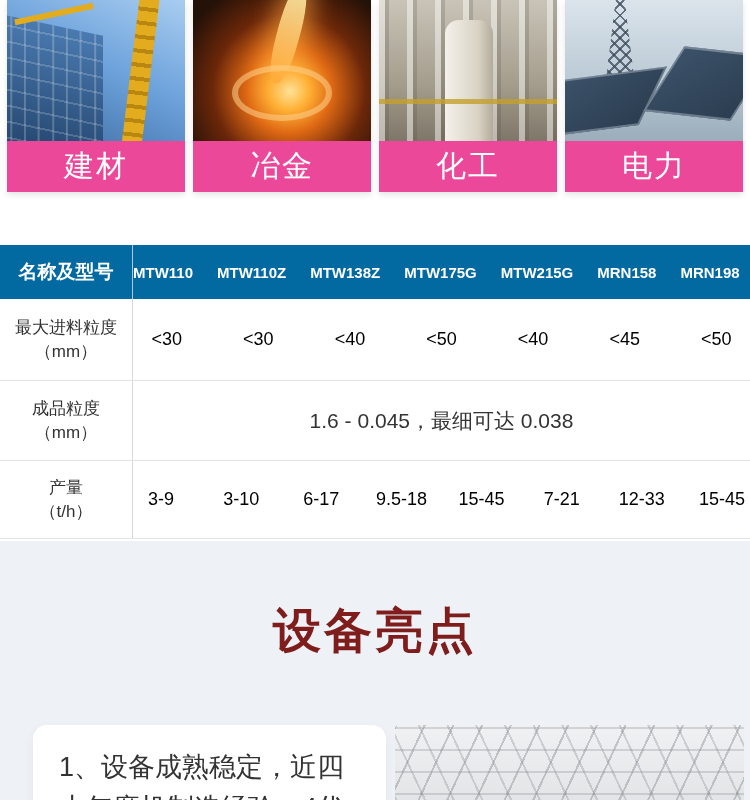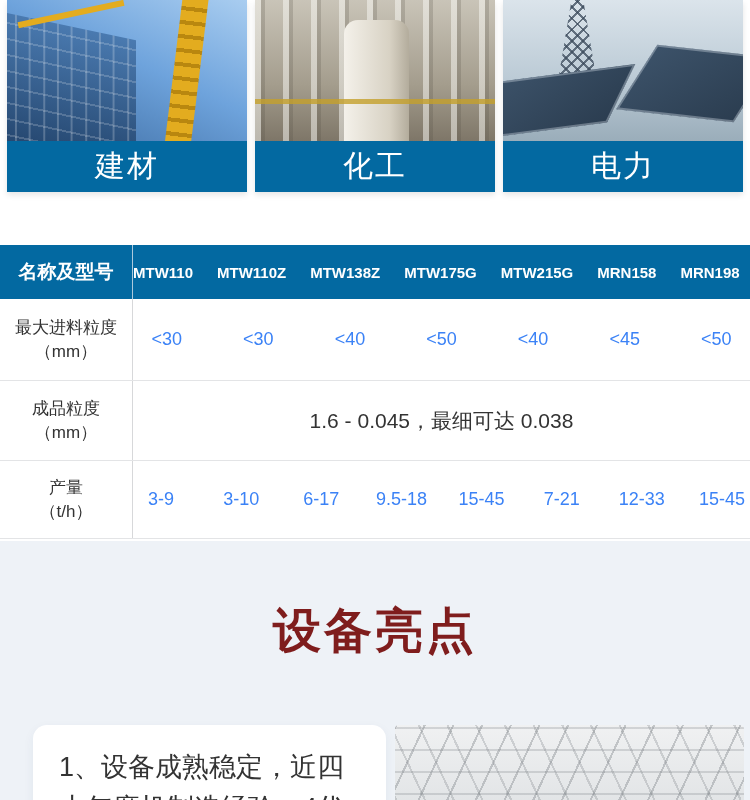--- a/index.html
+++ b/index.html
@@ -8,21 +8,21 @@
     height:800px; overflow:hidden; background:#ffffff;
     font-family:"Liberation Sans","DejaVu Sans",sans-serif; color:#333;
   }
   .page { width:750px; height:800px; overflow:hidden; display:flex; flex-direction:column; }
 
   
   .industries { display:flex; gap:8px; padding:0 7px; }
   .ind-card { flex:1; display:flex; flex-direction:column; box-shadow:0 3px 6px rgba(0,0,0,.10); cursor:pointer; }
   .ind-img { height:141px; position:relative; overflow:hidden; }
   .ind-cap {
-    height:51px; background:#0369a1; color:#fff; font-size:30px; letter-spacing:2px;
+    height:51px; background:#ec4899; color:#fff; font-size:30px; letter-spacing:2px;
     display:flex; align-items:center; justify-content:center;
   }
 
   
   .art-construction { background:linear-gradient(205deg,#a9cdf0 0%,#6ea3dc 45%,#3a699f 100%); }
   .art-construction .building {
     position:absolute; left:-14%; top:16%; width:68%; height:110%;
     background:linear-gradient(180deg,#4a7ab0,#1e3d63); transform:skewY(12deg);
   }
   .art-construction .scaffold {
@@ -80,21 +80,21 @@
     width:133px; flex:0 0 133px; display:flex; flex-direction:column;
     align-items:center; justify-content:center; text-align:center;
   }
   .t-cells { flex:1; display:flex;gap:24px; }
   .t-cell { flex:1; display:flex; align-items:center; justify-content:center; }
   .t-head { background:#0369a1; height:54px; }
   .t-head .t-label { color:#fff; font-size:19px; font-weight:700; border-right:1px solid rgba(230,234,240,.75); }
   .t-head .t-cell { color:#fff; font-size:15px; font-weight:700; }
   .t-body { border-bottom:1px solid #e3e4e6; }
   .t-body .t-label { font-size:17px; line-height:24px; color:#333; border-right:1px solid #d7d8da; }
-  .t-body .t-cell { font-size:18px; color:#3b82f6; }
+  .t-body .t-cell { font-size:18px; color:#000000; }
   .row-feed { height:82px; }
   .row-fine { height:80px; }
   .row-cap  { height:78px; }
   .t-merged { flex:1; display:flex; align-items:center; justify-content:center; font-size:21px; color:#333;text-align:center; }
 
   
   .highlights { flex:1; background:#eef2f7; margin-top:2px; }
   .hl-title { text-align:center; padding-top:58px; font-size:48px; font-weight:700; color:#7f1d1d; letter-spacing:3px; }
   .hl-row { display:flex; align-items:flex-start; margin-top:62px; padding-left:33px; gap:9px; }
   .hl-card {
@@ -118,20 +118,27 @@
 
   <section class="industries">
     <figure class="ind-card">
       <div class="ind-img art-construction">
         <div class="building"></div>
         <div class="scaffold"></div>
         <div class="crane-mast"></div>
         <div class="crane-jib"></div>
       </div>
       <figcaption class="ind-cap">建材</figcaption>
+    </figure>
+    <figure class="ind-card">
+      <div class="ind-img art-metallurgy">
+        <div class="pour"></div>
+        <div class="ladle-rim"></div>
+      </div>
+      <figcaption class="ind-cap">冶金</figcaption>
     </figure>
     <figure class="ind-card">
       <div class="ind-img art-chemical">
         <div class="pipes"></div>
         <div class="tank"></div>
         <div class="rail"></div>
       </div>
       <figcaption class="ind-cap">化工</figcaption>
     </figure>
     <figure class="ind-card">

